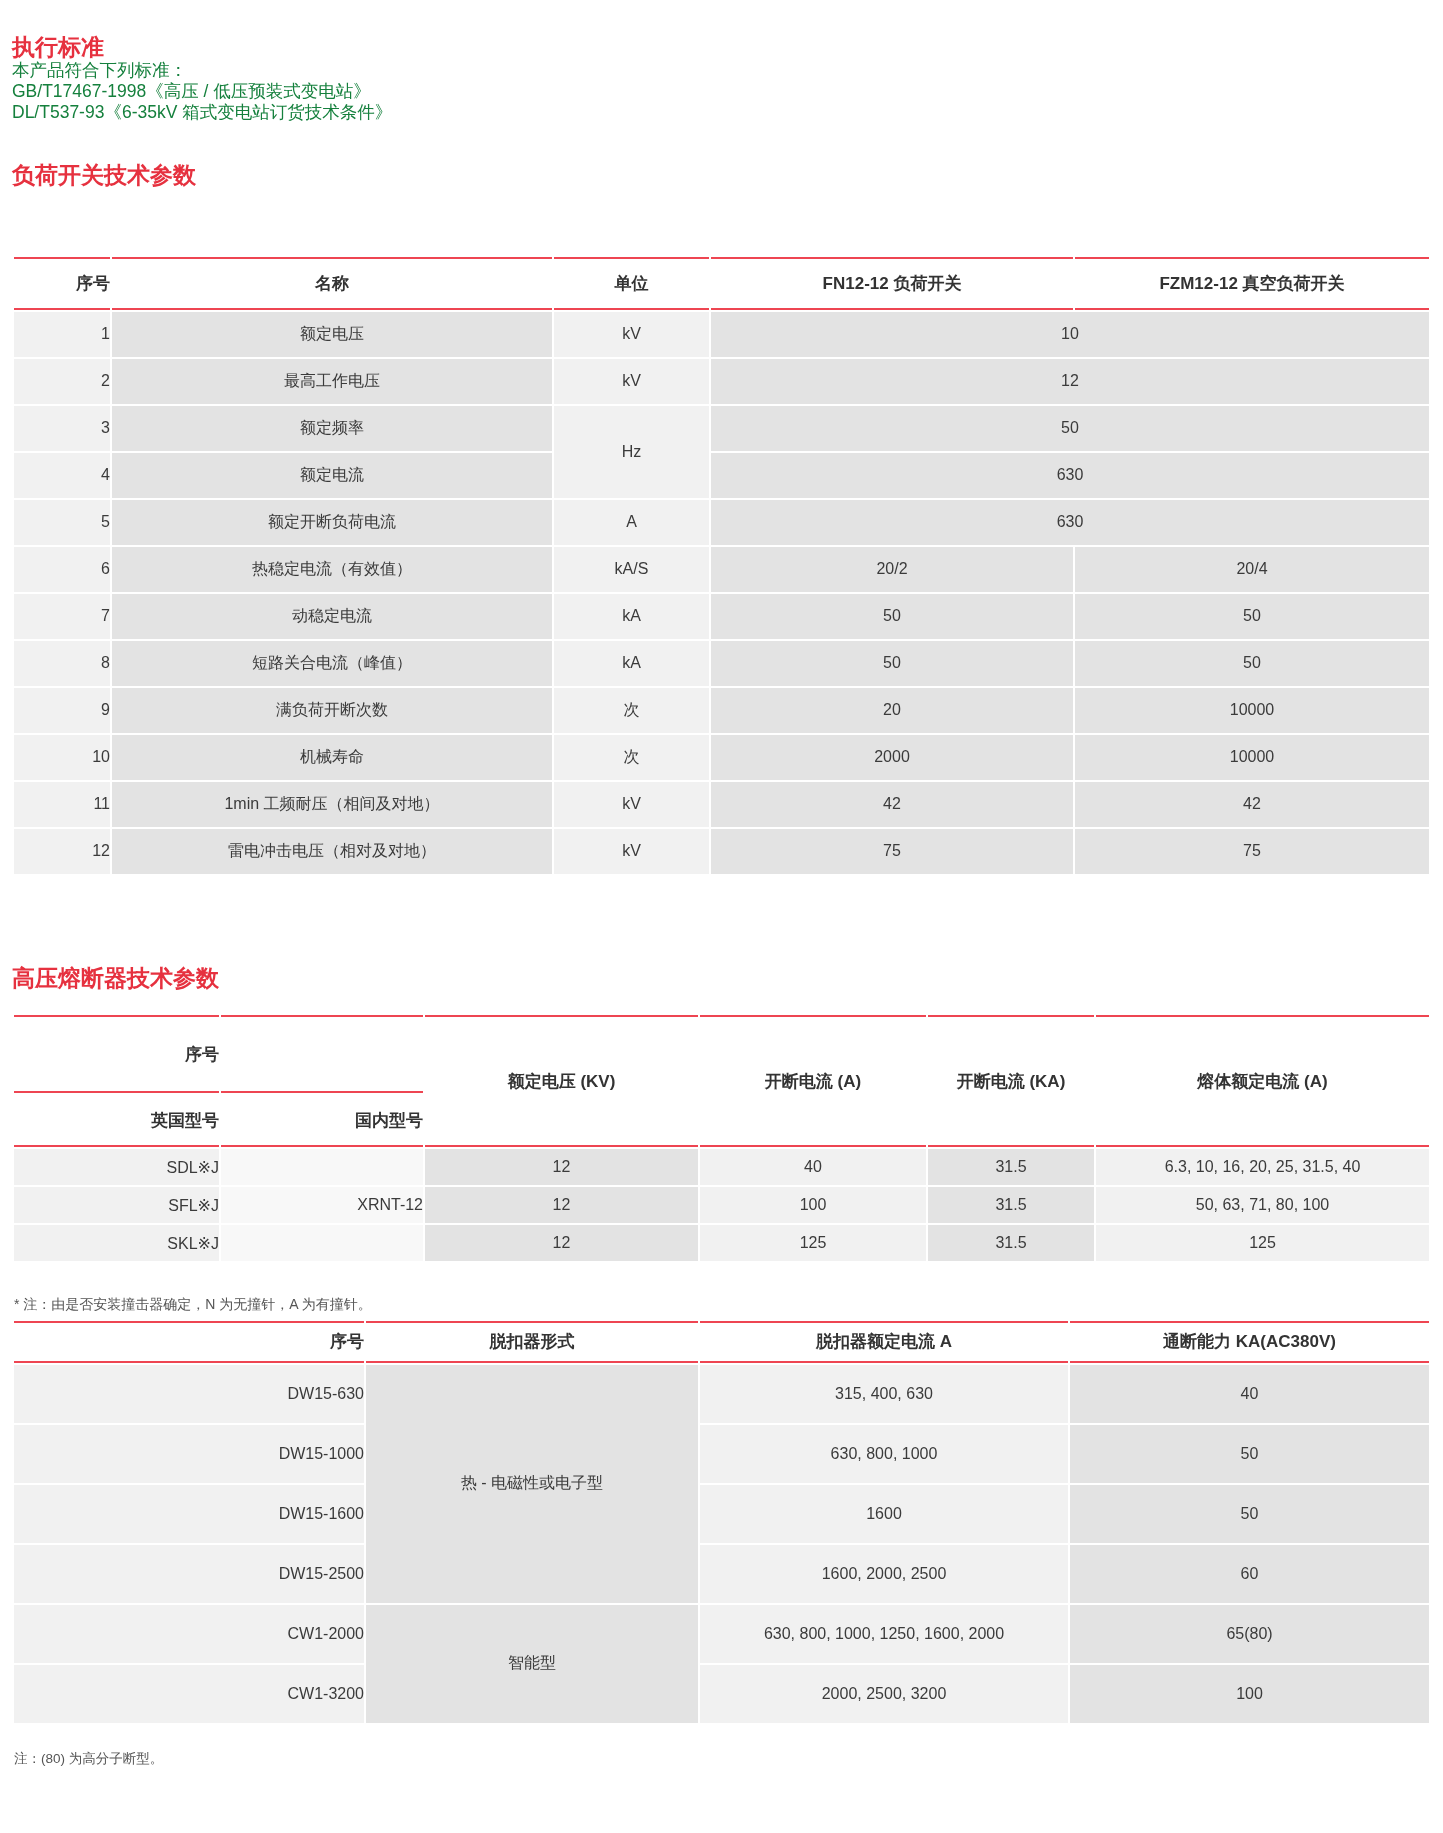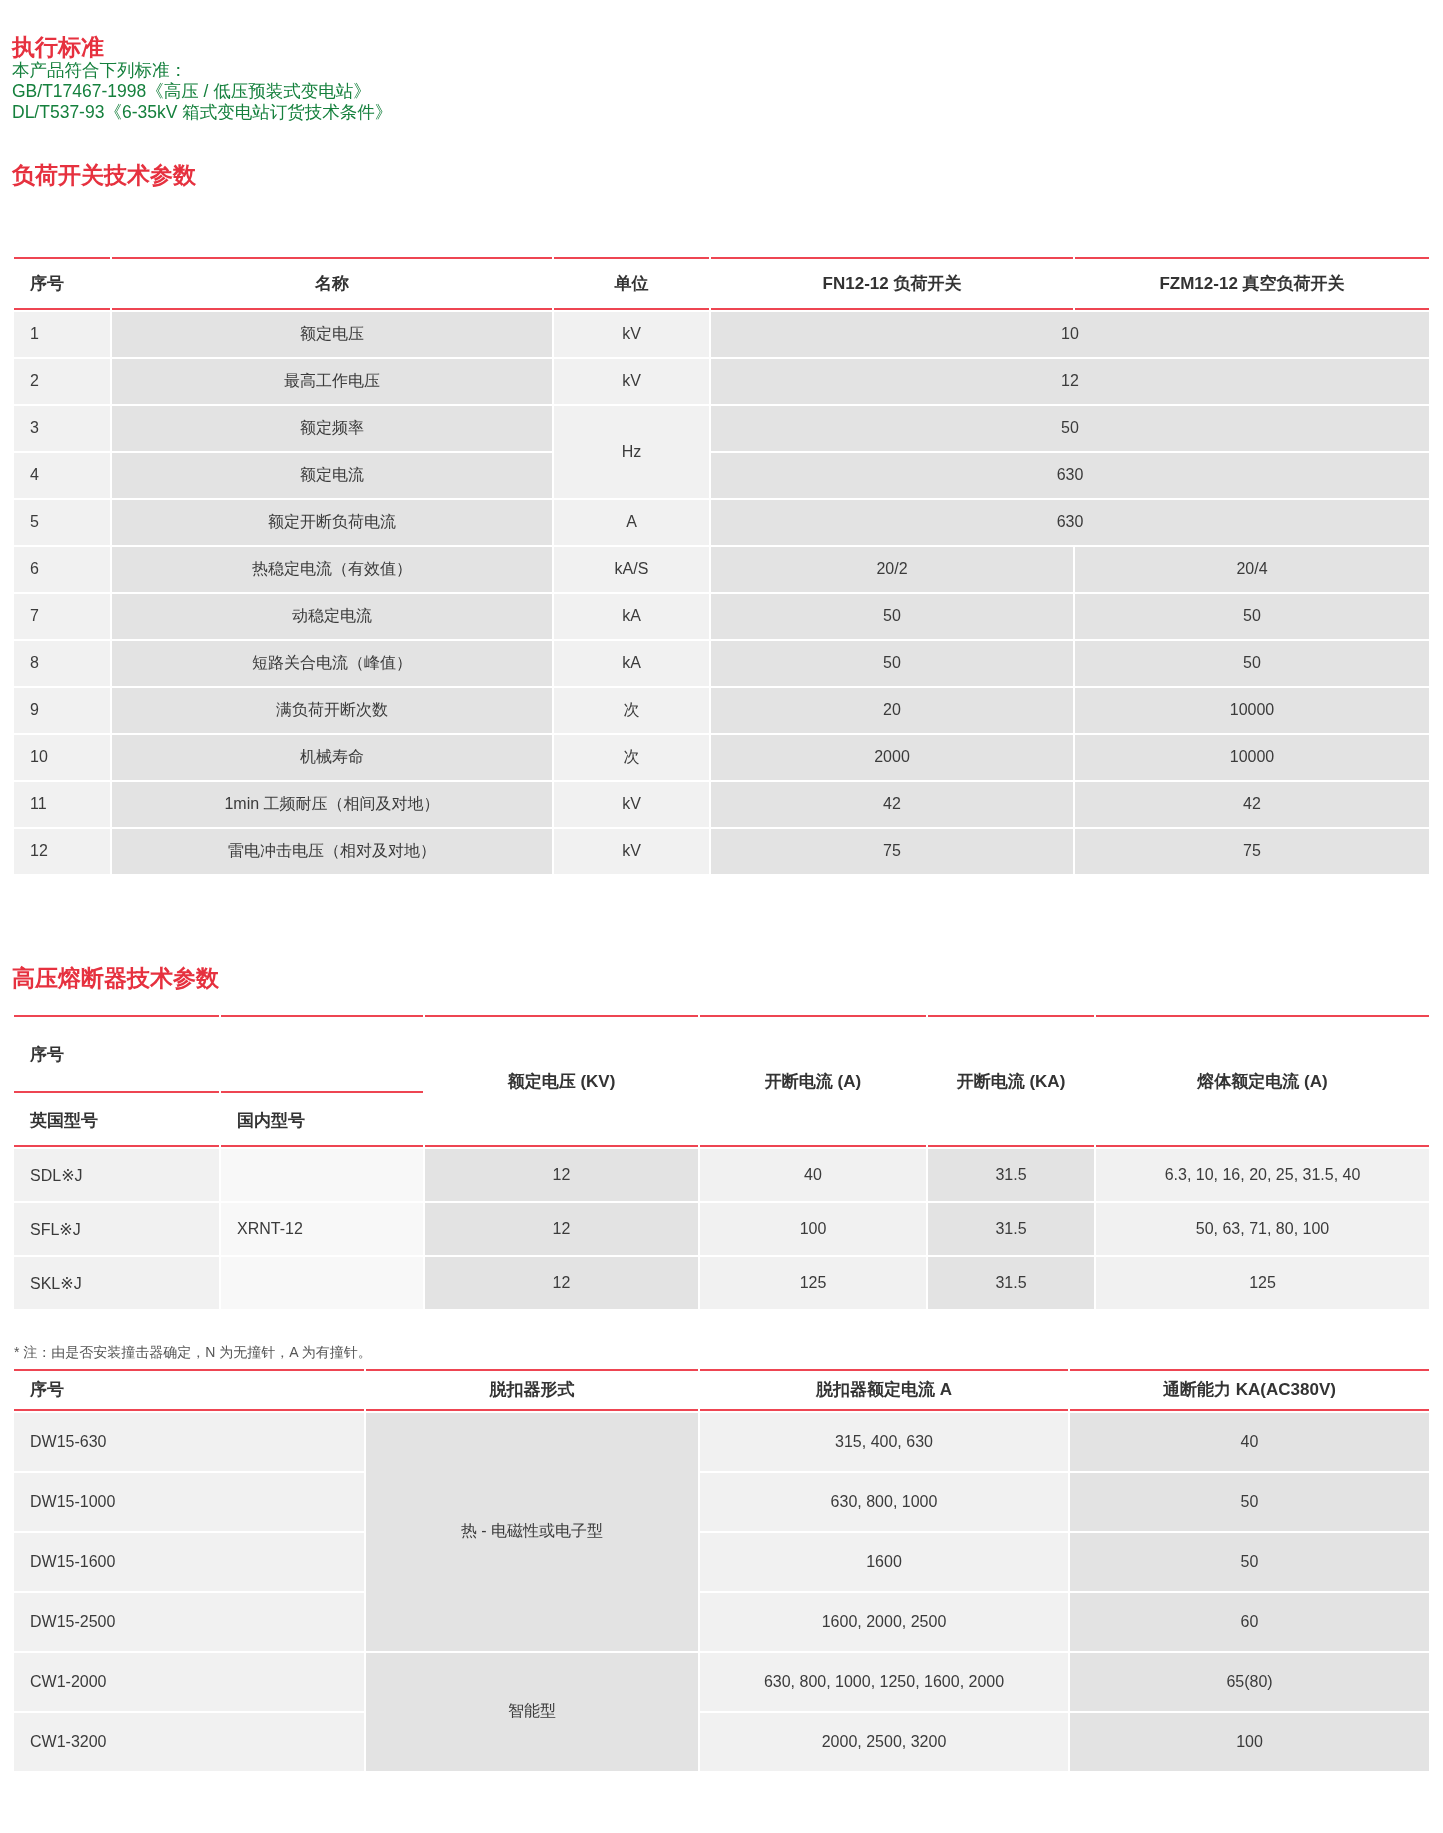--- a/index.html
+++ b/index.html
@@ -37,33 +37,33 @@
     background:#ffffff;padding:0;font-size:17px;font-weight:700;
     color:#333;text-align:center;vertical-align:middle;
     border-top:2px solid var(--line-red,#ee4552);
     border-bottom:2px solid var(--line-red,#ee4552);
     overflow:hidden;white-space:nowrap;
   }
   td{
     padding:0;font-size:16px;color:var(--text-dark,#3b3b3b);
     text-align:center;vertical-align:middle;overflow:hidden;white-space:nowrap;
   }
-  .al{text-align:left;padding-left:16px;margin-top:32px;}
+  .al{text-align:right;padding-left:16px;margin-top:32px;}
   .bg-d{background:var(--cell-dark,#e3e3e3);}
   .bg-l{background:var(--cell-light,#f1f1f1);}
   .bg-ll{background:var(--cell-lighter,#f8f8f8);}
   
   .t1{margin-top:66px;}
   .t1 th{height:53px;}
   .t1 td{height:45px;}
   
   .t2{margin-top:22px;}
   .t2 tr.h1 th{height:78px;}
   .t2 tr.h2 th{height:52px;border-top:none;}
-  .t2 td{height:52px;}
+  .t2 td{height:36px;}
   
   .t3{margin-top:5px;}
   .t3 th{height:42px;}
   .t3 td{height:58px;}
   .note{font-size:14px;line-height:1.25;color:var(--note-gray,#555);margin:0;}
   .note1{margin-top:33px;padding-left:2px;}
   .note2{margin-top:26px;padding-left:2px;font-size:13.5px;}
 </style>
 </head>
 <body>
@@ -269,14 +269,15 @@
       <td class="bg-d">65(80)</td>
     </tr>
     <tr>
       <td class="al bg-l">CW1-3200</td>
       <td class="bg-l">2000, 2500, 3200</td>
       <td class="bg-d">100</td>
     </tr>
   </tbody>
     </table>
 
+  <p class="note note2">注：(80) 为高分子断型。</p>
 
 </div>
 
 </body></html>

